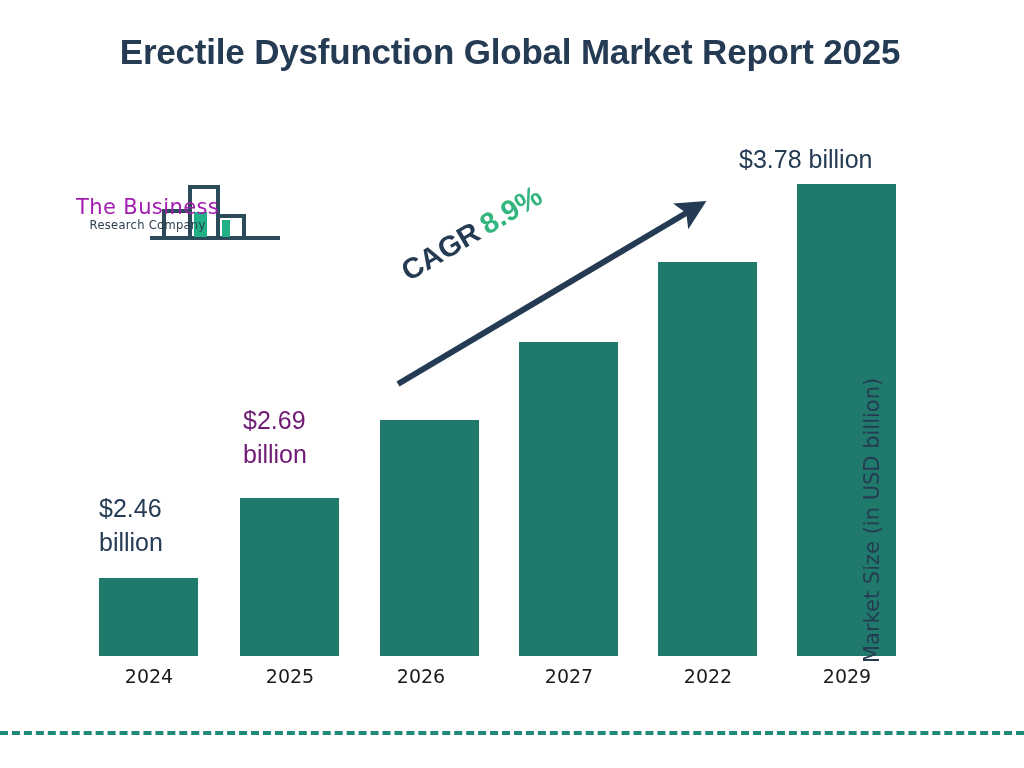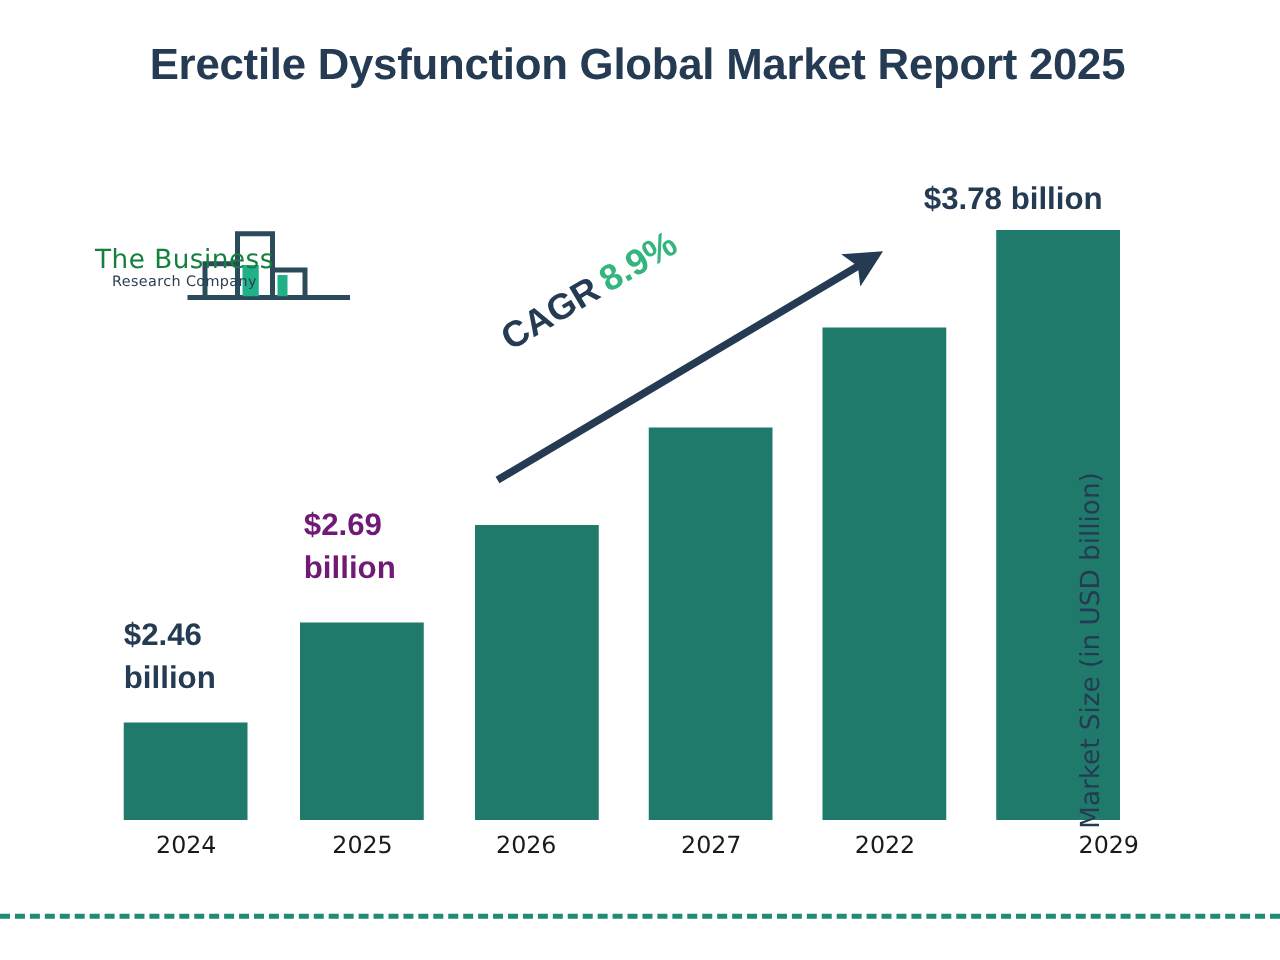--- a/index.html
+++ b/index.html
@@ -47,21 +47,21 @@
     position: absolute;
     left: 4px;
     top: 20px;
     color: #243B53;
   }
   .logo-line1 {
     font-family: "DejaVu Sans", sans-serif;
     font-size: 21px;
     line-height: 22px;
     letter-spacing: 0.4px;
-    color: #15803d;
+    color: #a21caf;
     white-space: nowrap;
   }
   .logo-line2 {
     font-family: "DejaVu Sans", sans-serif;
     font-size: 11.5px;
     line-height: 15px;
     letter-spacing: 0.3px;
     color: #2c3e50;
     white-space: nowrap;
     text-align: center;
@@ -82,21 +82,21 @@
   }
   .bar {
     position: absolute;
     background: #1F7A6B;
   }
 
   
   .callout {
     position: absolute;
     font-size: 25px;
-    font-weight: bold;
+    font-weight: normal;
     line-height: 1.36;
     white-space: pre-line;
   }
   .callout.navy  { color: #243B53; }
   .callout.green { color: #701a75; }
 
   #callout-2024 { left: 99px;  top: 491px; }
   #callout-2025 { left: 243px; top: 403px; }
   #callout-2029 { left: 739px; top: 142px; width: 200px; }
 
@@ -199,19 +199,19 @@
 billion</div>
   <div class="callout green" id="callout-2025">$2.69
 billion</div>
   <div class="callout navy" id="callout-2029">$3.78 billion</div>
 
   <div class="xtick" style="left:99px;">2024</div>
   <div class="xtick" style="left:240px;">2025</div>
   <div class="xtick" style="left:371px;">2026</div>
   <div class="xtick" style="left:519px;">2027</div>
   <div class="xtick" style="left:658px;">2022</div>
-  <div class="xtick" style="left:837px;">2029</div>
+  <div class="xtick" style="left:797px;">2029</div>
 
   <div class="ylabel">Market Size (in USD billion)</div>
 
   <div class="footer-rule"></div>
 
 </div>
 
 </body></html>

